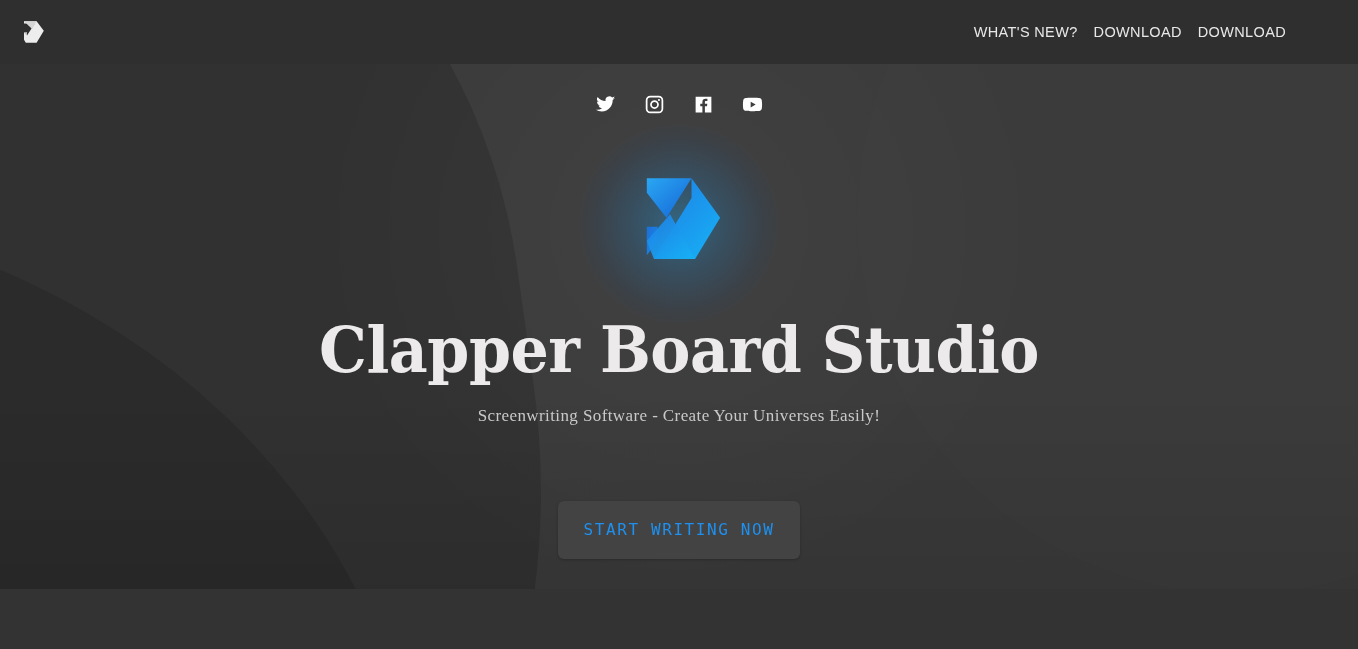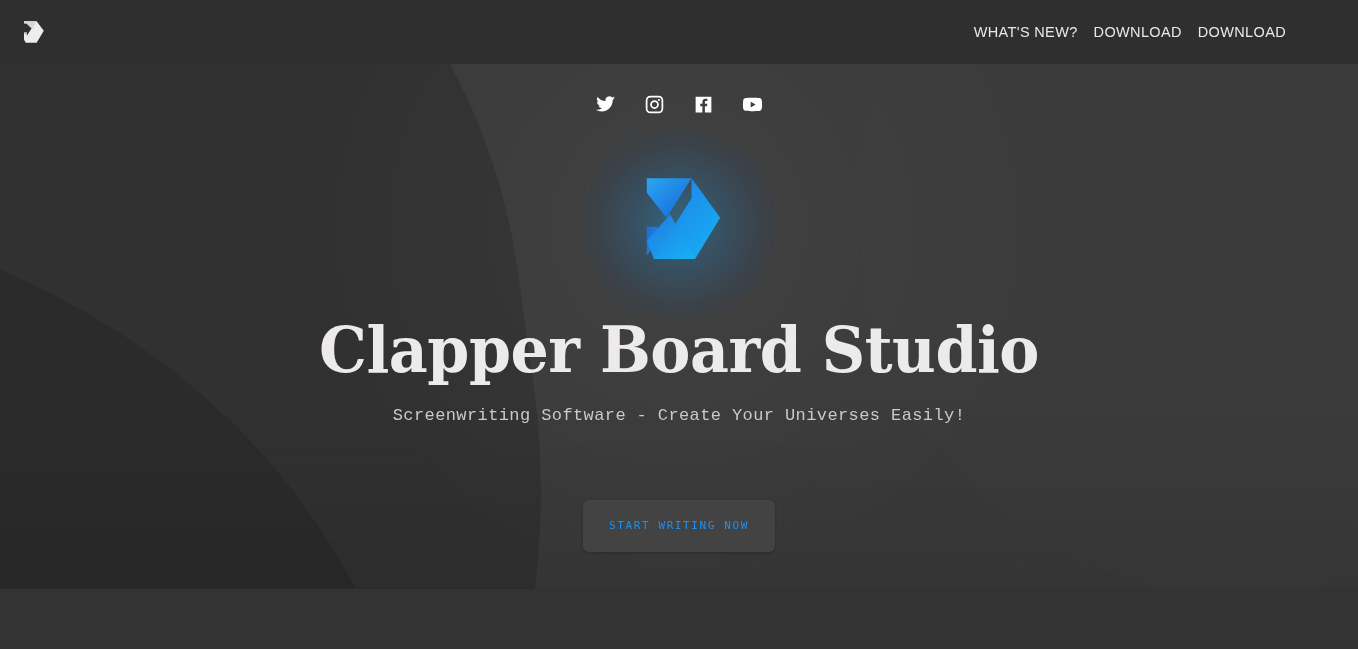--- a/index.html
+++ b/index.html
@@ -183,42 +183,42 @@
     line-height: 1.05;
     letter-spacing: -0.5px;
     color: #eceaea;
     text-align: center;
     white-space: nowrap;
     transform: scaleX(.94);
   }
 
   .hero-tagline {
     margin-top: 14px;
-    font-family: Liberation Mono, monospace;
+    font-family: Liberation Serif, serif;
     font-size: 17px;
     letter-spacing: .4px;
     color: #c9c9c9;
     text-align: center;
     white-space: nowrap;
   }
 
   .cta-wrap {
     margin-top: 66px;
     display: flex;
     justify-content: center;
     width: 100%;
   }
   .cta-button {
     background: #434343;
     border: none;
     border-radius: 6px;
     padding: 19px 26px 20px;
     min-width: 180px;
     font-family: "DejaVu Sans Mono", "Liberation Mono", monospace;
-    font-size: 11px;
+    font-size: 16px;
     letter-spacing: 1.6px;
     color: #1e90ef;
     cursor: pointer;
     text-align: left;
     box-shadow: 0 1px 3px rgba(0,0,0,.22);
   }
 </style>
 </head>
 <body>
 

